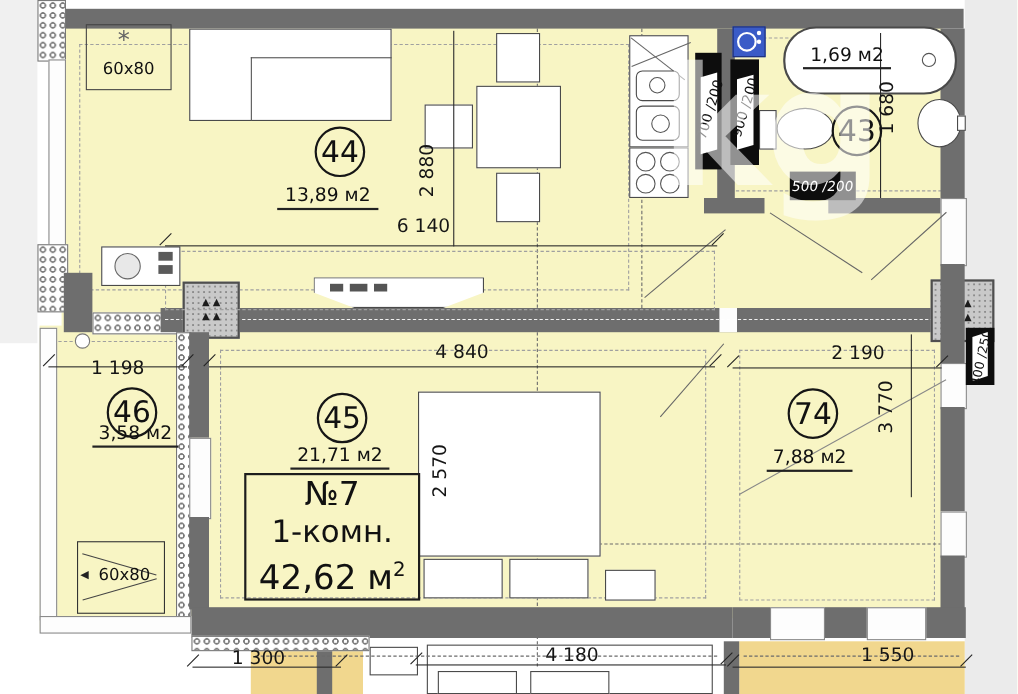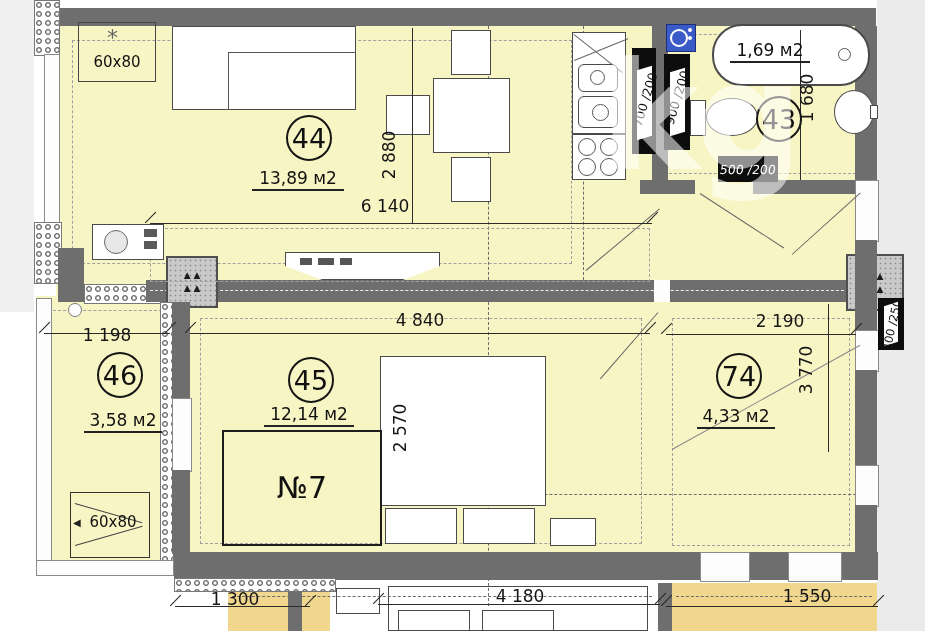--- a/index.html
+++ b/index.html
@@ -222,23 +222,27 @@
   <div class="abs dim" style="left:772px;top:586px;width:70px">1 550</div>
 
   <div class="abs circle" style="left:286px;top:115px;width:46px;height:46px">44</div>
   <div class="abs circle" style="left:756px;top:96px;width:46px;height:46px">43</div>
   <div class="abs circle" style="left:288px;top:357px;width:46px;height:46px">45</div>
   <div class="abs circle" style="left:97px;top:352px;width:46px;height:46px">46</div>
   <div class="abs circle" style="left:716px;top:353px;width:46px;height:46px">74</div>
 
   <div class="abs area" style="left:252px;top:168px;width:92px">13,89 м2</div>
   <div class="abs area" style="left:730px;top:40px;width:80px">1,69 м2</div>
-  <div class="abs area" style="left:264px;top:404px;width:90px">12,14 м2</div>
-  <div class="abs area" style="left:84px;top:410px;width:78px">3,58 м2</div>
-  <div class="abs area" style="left:697px;top:406px;width:78px">4,33 м2</div>
+  <div class="abs area" style="left:264px;top:404px;width:90px">21,71 м2</div>
+  <div class="abs area" style="left:84px;top:384px;width:78px">3,58 м2</div>
+  <div class="abs area" style="left:697px;top:406px;width:78px">7,88 м2</div>
 
   <div class="abs lbl-box" style="left:222px;top:430px;width:156px;height:112px">
     <div style="font-size:30px;line-height:34px">№7</div>
+    <div style="font-size:28px;line-height:34px">1-комн.</div>
+    <div style="font-size:31px;line-height:36px">
+      <span>42,62 м</span><sup style="font-size:18px">2</sup>
+    </div>
   </div>
 
   <div class="abs wm" style="left:600px;top:30px">kg</div>
 
 </div>
 
 </body></html>

